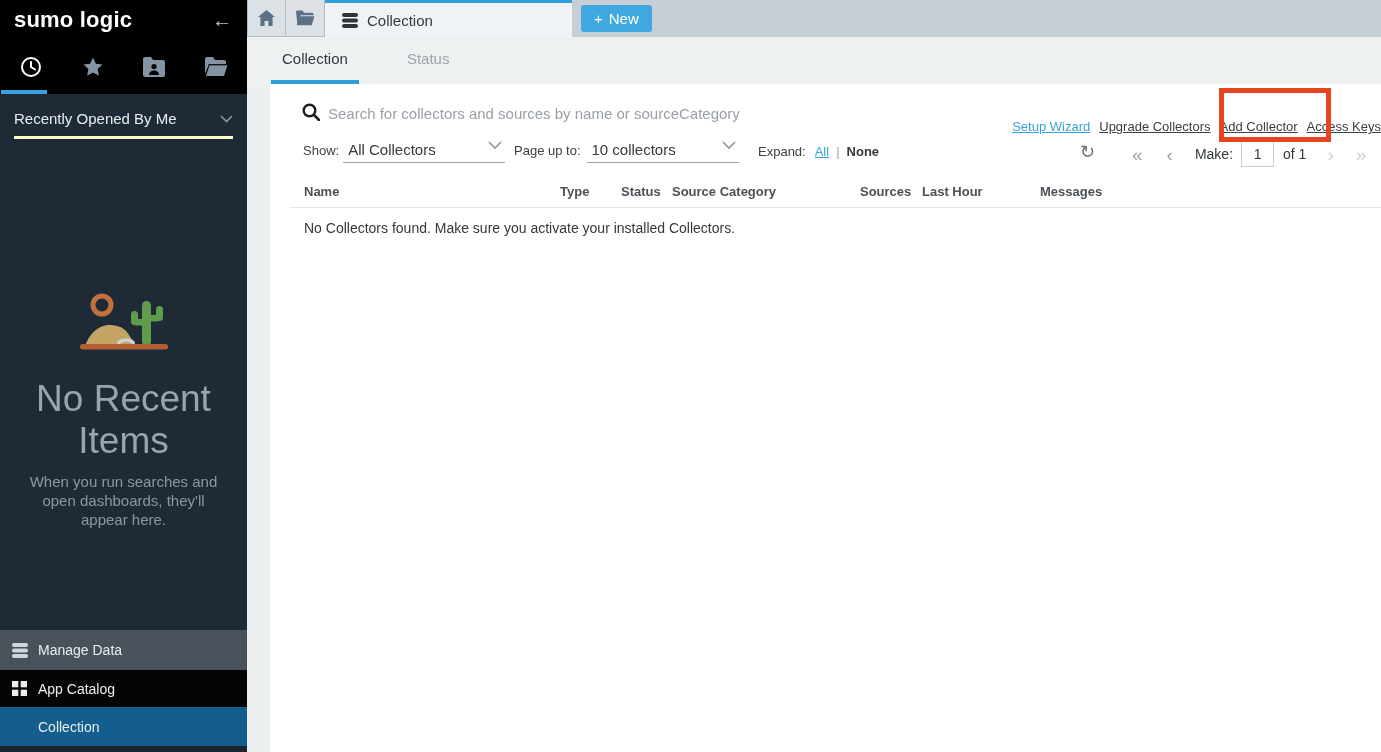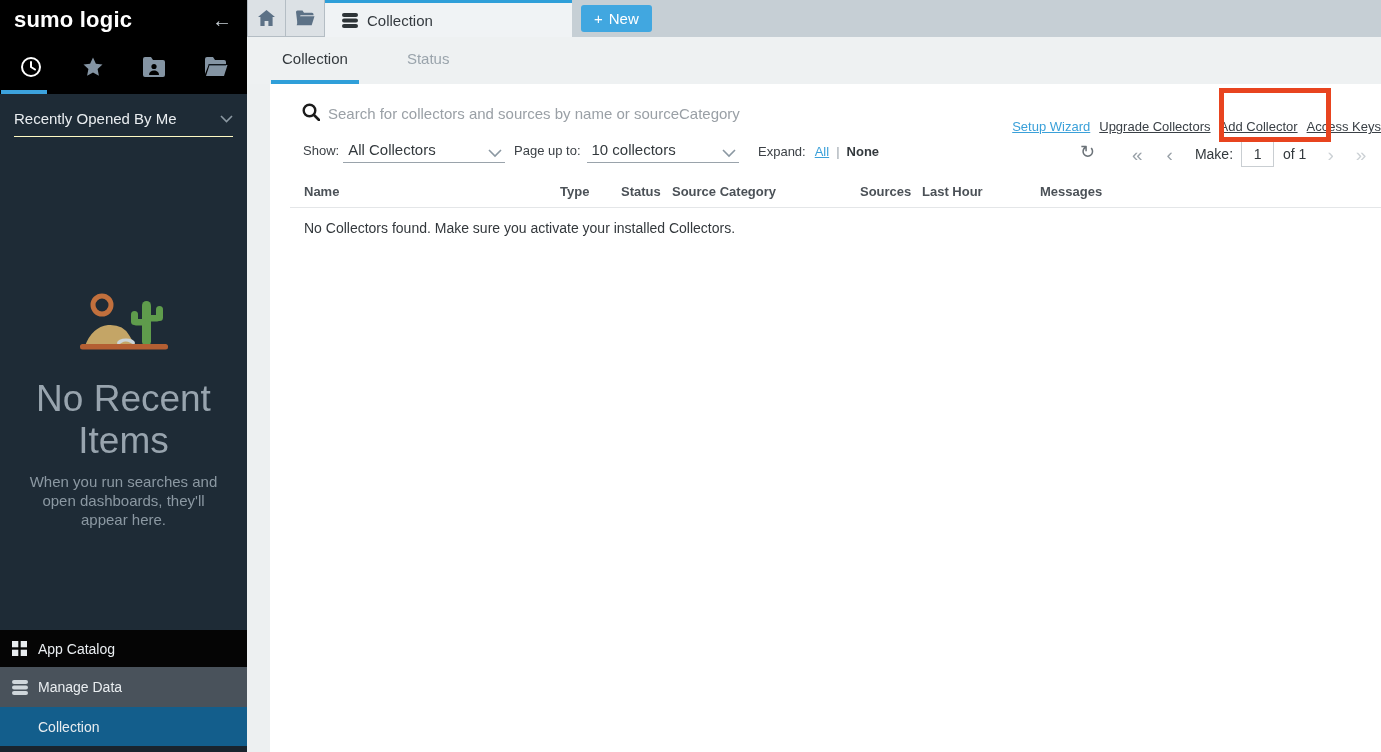--- a/index.html
+++ b/index.html
@@ -8,21 +8,21 @@
 
   
   .sidebar { position:absolute; left:0; top:0; width:247px; height:752px; background:#1e2b36; }
   .sb-topbar { height:40px; background:#000; display:flex; align-items:center; justify-content:space-between; padding:0 15px 0 14px; }
   .sb-logo { color:#fff; font-size:22px; font-weight:bold; letter-spacing:.2px;text-align:right; }
   .sb-collapse { color:#c7cfd5; font-size:20px; cursor:pointer; line-height:1; }
   .sb-iconstrip { height:54px; background:#000; display:flex; position:relative; }
   .sb-iconcell { flex:1; display:flex; align-items:center; justify-content:center; cursor:pointer; }
   .sb-active-underline { position:absolute; left:1px; bottom:0; width:46px; height:4px; background:#3ca2dd; }
 
-  .sb-recent { margin:16px 14px 0 14px; border-bottom:1px solid #fef9c3; padding-bottom:9px; display:flex; align-items:center; justify-content:space-between; cursor:pointer; }
+  .sb-recent { margin:16px 14px 0 14px; border-bottom:3px solid #fef9c3; padding-bottom:9px; display:flex; align-items:center; justify-content:space-between; cursor:pointer; }
   .sb-recent-label { color:#e9edf0; font-size:15px; }
 
   .sb-empty { position:absolute; left:0; top:290px; width:247px; text-align:center; }
   .sb-empty-title { margin-top:22px; color:#98a4ae; font-size:37px; font-weight:300; }
   .sb-empty-caption { margin:10px auto 0; width:212px; color:#8b98a2; font-size:15px; line-height:1.28; }
 
   .sb-nav { position:absolute; left:0; bottom:0; width:247px; }
   .sb-nav-item { display:flex; align-items:center; cursor:pointer; color:#e9edf0; font-size:14px; }
   .sb-nav-item .nav-icon { width:26px; margin-left:12px; display:flex; align-items:center; }
   .sb-nav-item .nav-label { margin-left:0px; }
@@ -54,21 +54,21 @@
   .search-input::placeholder { color:#9aa0a6; }
   .toolbar-links { position:absolute; right:0; top:21px; display:flex; gap:9px; white-space:nowrap; }
   .toolbar-links a { font-size:13px; text-decoration:underline; color:#3a4046; cursor:pointer; }
   .toolbar-links a.link-blue { color:#3aa0d9; }
 
   
   .filter-row { position:absolute; left:0; right:0; top:57px; height:32px; font-size:13px; color:#3c4146;padding-left:46px; }
   .fgroup { position:absolute; top:0; display:flex; align-items:flex-end; }
   .g-show { left:33px; }  .g-limit { left:244px; }  .g-expand { left:488px; top:3px; align-items:center; }
   .flabel { padding-bottom:5px; }
-  .fselect { display:flex; align-items:flex-end; justify-content:space-between; border-bottom:1px solid #9aa3ab; padding:0 3px 4px 5px; cursor:pointer; }
+  .fselect { display:flex; align-items:flex-start; justify-content:space-between; border-bottom:1px solid #9aa3ab; padding:0 3px 4px 5px; cursor:pointer; }
   .fselect .fvalue { font-size:15px; color:#33393d; }
   .sel-show { width:162px; margin-left:4px; }
   .sel-limit { width:152px; margin-left:6px; }
   .expand-all { color:#3aa0d9; text-decoration:underline; margin-left:9px; cursor:pointer; }
   .expand-sep { color:#9aa3ab; margin:0 7px; }
   .expand-none { color:#33393d; font-weight:bold; cursor:pointer; }
 
   .refresh-btn { position:absolute; left:810px; top:0px; font-size:18px; color:#6b7278; cursor:pointer; background:none; border:none; font-family:inherit; }
   .pager { position:absolute; left:862px; top:0; display:flex; align-items:center; }
   .pg-arrow { font-size:19px; color:#99a1a8; cursor:pointer; line-height:1; }
@@ -147,40 +147,40 @@
       <path d="M7 56 Q14 37 30 35 Q45 34 51 45 Q55 51 57 56 Z" fill="#c4a566"></path>
       <ellipse cx="48" cy="53" rx="9" ry="4.5" fill="#ccd4d8"></ellipse>
       <path d="M40 56 Q47 47 57 56 Z" fill="#c4a566"></path>
       <rect x="2" y="54" width="88" height="5.5" rx="2.5" fill="#b45f33"></rect>
     </svg>
     <div class="sb-empty-title">No Recent Items</div>
     <div class="sb-empty-caption">When you run searches and open dashboards, they'll appear here.</div>
   </div>
 
   <nav class="sb-nav">
+    <div class="sb-nav-item nav-managedata">
+      <span class="nav-icon">
+        <svg width="16" height="15" viewBox="0 0 16 15">
+          <rect x="0" y="0" width="16" height="4" rx="2" fill="#cfd6db"></rect>
+          <rect x="0" y="5.5" width="16" height="4" rx="2" fill="#cfd6db"></rect>
+          <rect x="0" y="11" width="16" height="4" rx="2" fill="#cfd6db"></rect>
+        </svg>
+      </span>
+      <span class="nav-label">Manage Data</span>
+    </div>
     <div class="sb-nav-item nav-appcatalog">
       <span class="nav-icon">
         <svg width="15" height="15" viewBox="0 0 15 15">
           <rect x="0" y="0" width="6.3" height="6.3" fill="#e9edf0"></rect>
           <rect x="8.7" y="0" width="6.3" height="6.3" fill="#e9edf0"></rect>
           <rect x="0" y="8.7" width="6.3" height="6.3" fill="#e9edf0"></rect>
           <rect x="8.7" y="8.7" width="6.3" height="6.3" fill="#e9edf0"></rect>
         </svg>
       </span>
       <span class="nav-label">App Catalog</span>
-    </div>
-    <div class="sb-nav-item nav-managedata">
-      <span class="nav-icon">
-        <svg width="16" height="15" viewBox="0 0 16 15">
-          <rect x="0" y="0" width="16" height="4" rx="2" fill="#cfd6db"></rect>
-          <rect x="0" y="5.5" width="16" height="4" rx="2" fill="#cfd6db"></rect>
-          <rect x="0" y="11" width="16" height="4" rx="2" fill="#cfd6db"></rect>
-        </svg>
-      </span>
-      <span class="nav-label">Manage Data</span>
     </div>
     <div class="sb-nav-item nav-collection">
       <span class="nav-label">Collection</span>
     </div>
     <div class="sb-nav-stub"></div>
   </nav>
 </aside>
 
 <main class="main">
 

